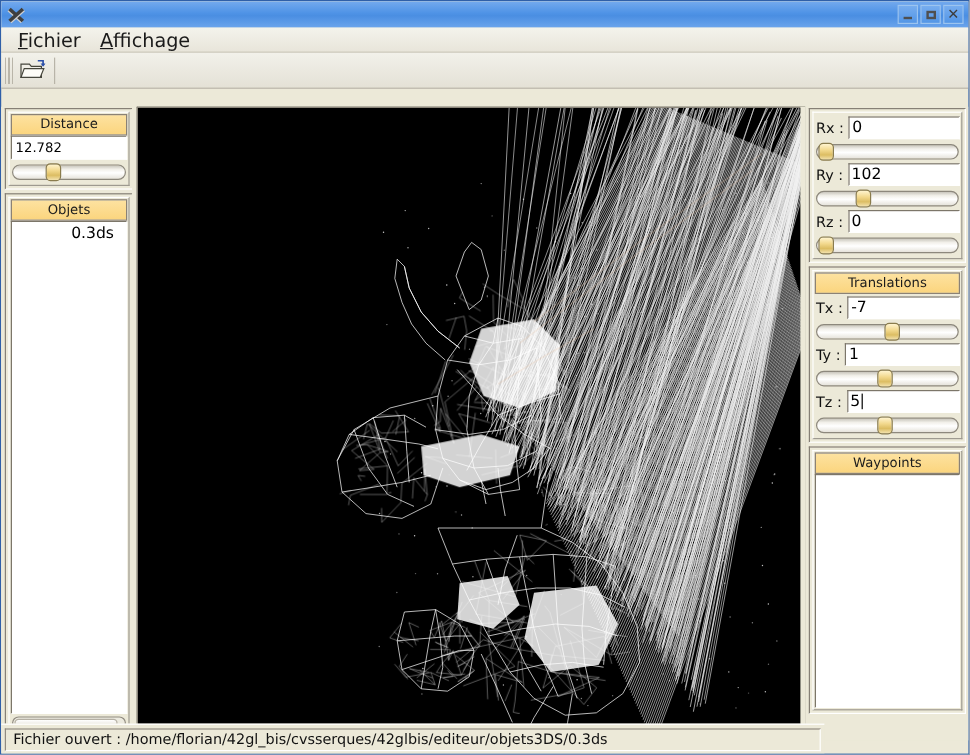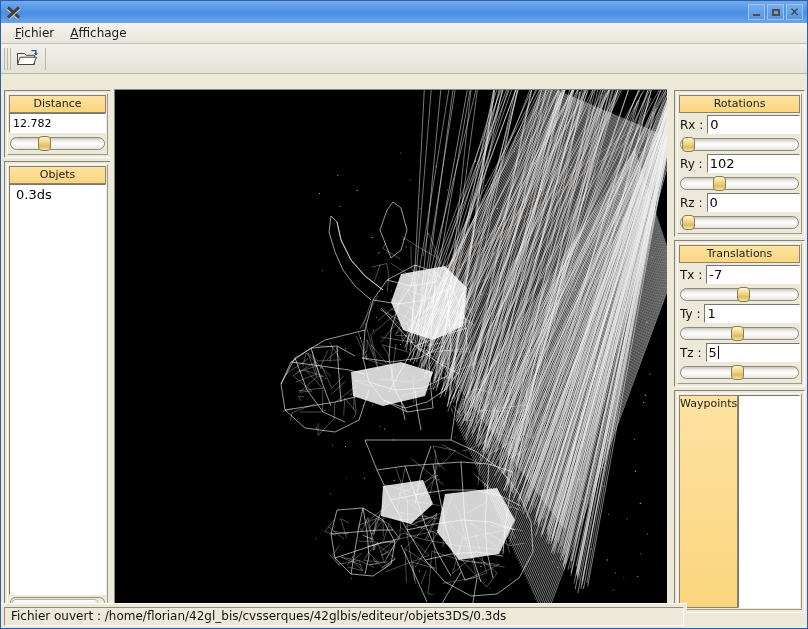--- a/index.html
+++ b/index.html
@@ -59,21 +59,21 @@
   .wb-close span { font-size: 12px; font-weight: bold; color: #3d3d3d; margin-top:-1px;}
 
   
   .menubar {
     position: absolute; left: 0; top: 22px; width: 806px; height: 21px;
     background: linear-gradient(to bottom,#f4f3ec,#e8e5da);
     border-bottom: 1px solid #c6c2b6;
     display: flex; align-items: center; padding-left: 6px;
   }
   .menuitem {
-    font-size: 12px; color: #1a1a1a; padding: 2px 8px; cursor: default; text-align: center;
+    font-size: 16px; color: #1a1a1a; padding: 2px 8px; cursor: default; text-align: center;
   }
   .menuitem u { text-decoration: underline; }
 
   
   .toolbar {
     position: absolute; left: 0; top: 43px; width: 806px; height: 30px;
     background: linear-gradient(to bottom,#f2f1ea,#e4e1d6);
     border-bottom: 1px solid #b8b4a8;
     display: flex; align-items: center;
   }
@@ -182,21 +182,22 @@
   }
 
   
   .listbox {
     background: #ffffff;
     border-top: 1px solid #7c7669;
     border-left: 1px solid #7c7669;
     border-right: 1px solid #ffffff;
     border-bottom: 1px solid #ffffff;
     overflow: hidden;
-    padding: 1px 5px;
+    padding: 1px 10px;
+    text-align: right;
   }
   .list-item {
     font-size: 13px; color: #000; line-height: 17px; padding-left: 1px;
   }
 
   
   .hscroll {
     height: 11px; margin: 2px 1px 0 1px;
     background: #eceadf;
     border: 1px solid #908b80;
@@ -1344,21 +1345,20 @@
         </g>
       </svg>
     </div>
 
     <div class="vsplit" id="vsplit-right"></div>
 
     <div class="col" id="right-col">
 
       <div class="group">
         <div class="group-inner">
-          <div class="panel-header">Rotations</div>
 
           <div class="field-row">
             <span class="field-label">Rx :</span>
             <span class="field-box">
                 <span>0</span>
               </span>
           </div>
           <div class="slider">
             <div class="slider-track"></div>
             <div class="slider-thumb" id="sl-rx" style="left: 2.12px;"></div>
@@ -1422,21 +1422,21 @@
               </span>
           </div>
           <div class="slider">
             <div class="slider-track"></div>
             <div class="slider-thumb" id="sl-tz" style="left: 50.88px;"></div>
           </div>
         </div>
       </div>
 
       <div class="group" id="waypoints-group" style="height: 223px;">
-        <div class="group-inner" style="display:flex;flex-direction:row;height:100%;">
+        <div class="group-inner" style="display:flex;flex-direction:column;height:100%;">
           <div class="panel-header">Waypoints</div>
           <div class="listbox" id="waypoints-list" style="flex: 1 1 0%;"></div>
         </div>
       </div>
     </div>
   </div>
 
   <div class="statusbar">
     <div class="status-sunken">Fichier ouvert : /home/florian/42gl_bis/cvsserques/42glbis/editeur/objets3DS/0.3ds</div>
   </div>

